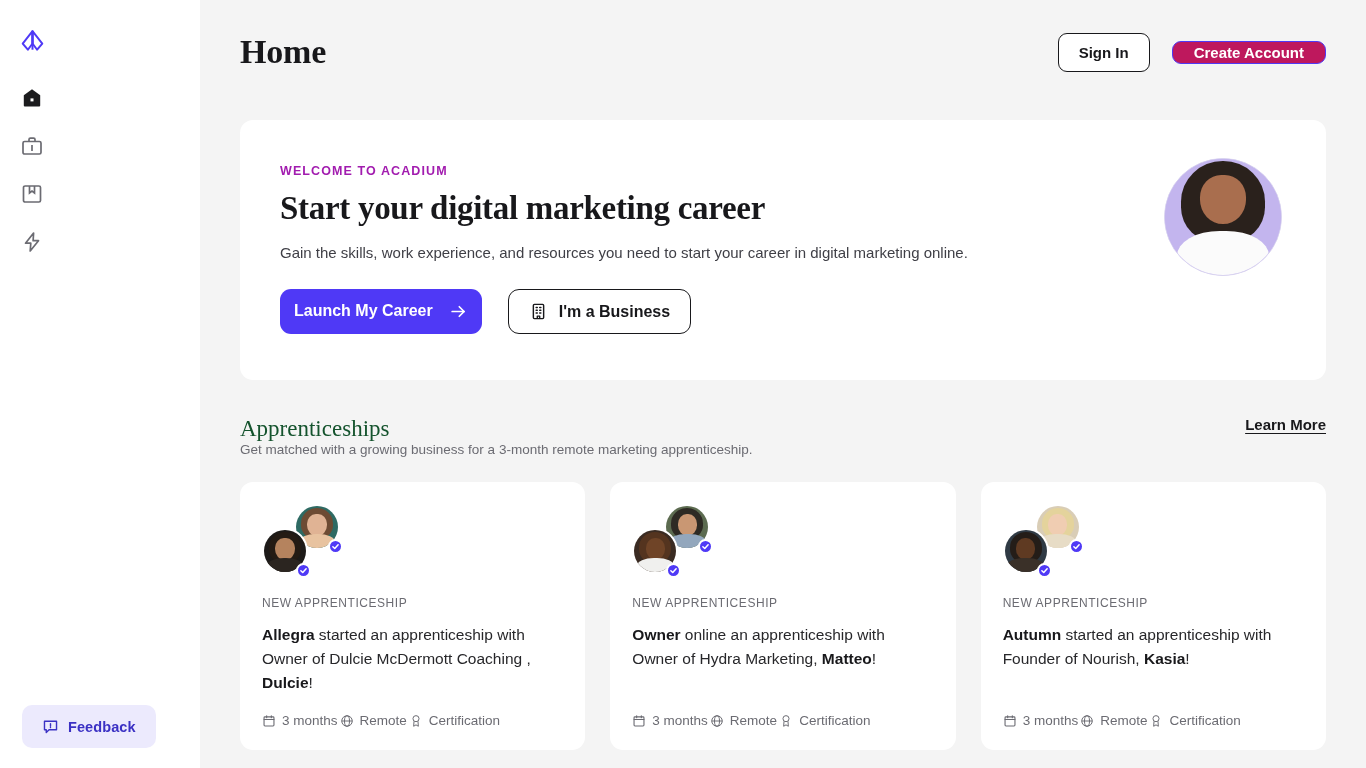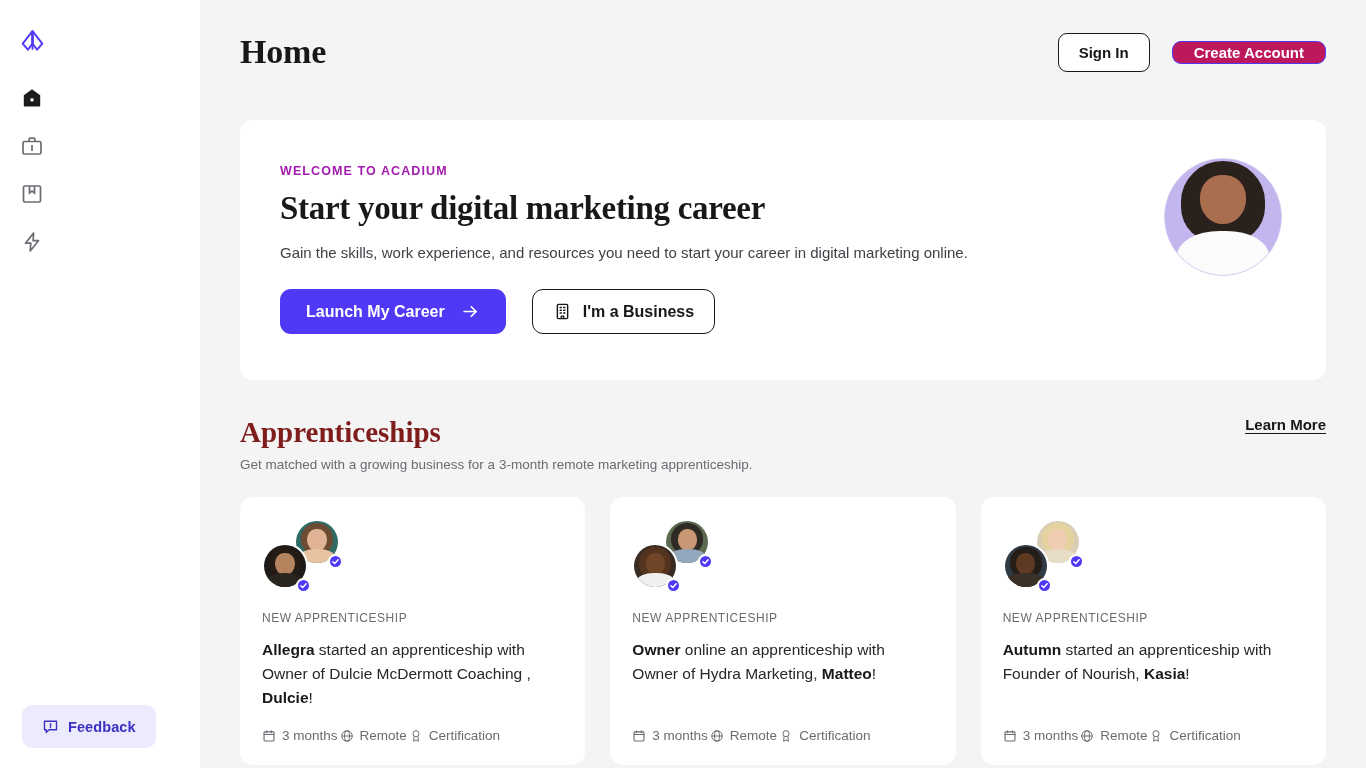--- a/index.html
+++ b/index.html
@@ -117,26 +117,26 @@
     letter-spacing: -0.3px;
   }
   .hero-sub {
     margin-top: 15px;
     font-size: 15px;
     color: #3f3f46;
     line-height: 1.4;
   }
   .hero-ctas { margin-top: 26px; display: flex; align-items: center; gap: 26px; }
   .cta-primary {
-    display: inline-flex; align-items: center; gap: 16px;
+    display: inline-flex; align-items: flex-start; gap: 16px;
     background: #4f39f6;
     color: #fff;
     border: none;
     border-radius: 11px;
-    padding: 13px 26px;
+    padding: 13px 14px;
     font-size: 16px;
     font-weight: 700;
     cursor: pointer;
     font-family: "Liberation Sans", sans-serif;
   }
   .cta-secondary {
     display: inline-flex; align-items: center; gap: 11px;
     background: #ffffff;
     color: #18181b;
     border: 1.6px solid #18181b;
@@ -157,26 +157,25 @@
     border: 1px solid #d9d4ef;
   }
 
   
   .section-head {
     margin: 36px 40px 0 40px;
     display: flex; align-items: flex-start; justify-content: space-between;
   }
   .section-title {
     font-family: "Liberation Serif", serif;
-    font-size: 29px;
-    font-weight: 700;
-    color: #7f1d1d;
+    font-size: 23px;
+    font-weight: 400;
+    color: #14532d;
   }
   .section-sub {
-    margin-top: 8px;
     font-size: 13.5px;
     color: #6b6b72;
   }
   .learn-more {
     font-size: 15px;
     font-weight: 700;
     color: #18181b;
     text-decoration: underline;
     text-underline-offset: 3px;
     cursor: pointer;

